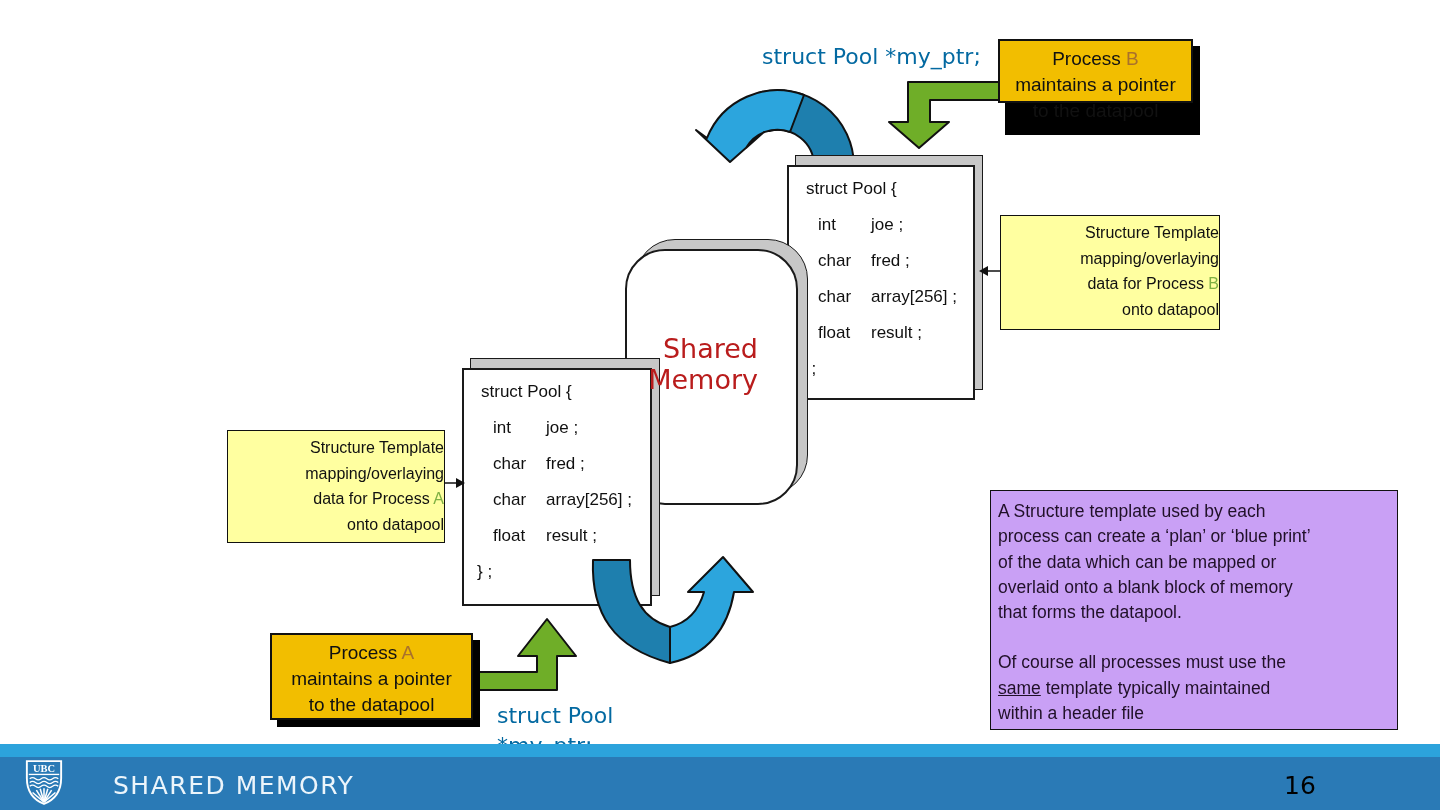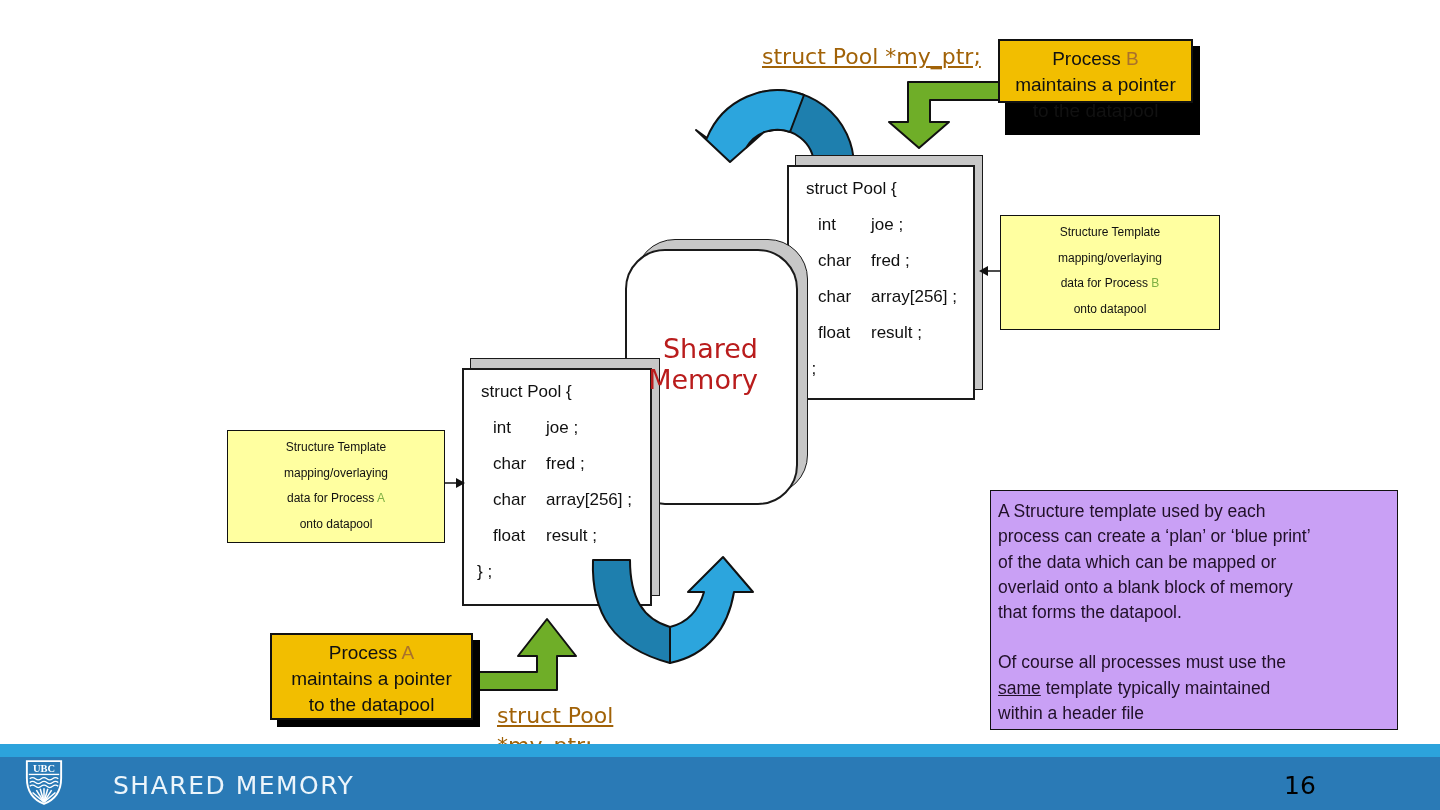--- a/index.html
+++ b/index.html
@@ -20,31 +20,31 @@
   .code-footer-b{padding-left:12px;}
 
   
   .proc-shadow{position:absolute;background:#000000;}
   .proc-box{position:absolute;background:#f2be00;border:2.5px solid #111111;box-sizing:border-box;
             text-align:center;font-size:19px;line-height:26px;color:#111111;padding-top:5px;}
   .proc-letter{color:#a9712c;}
 
   
   .yellow-box{position:absolute;background:#ffffa0;border:1.5px solid #111111;box-sizing:border-box;
-              text-align:center;font-size:12px;line-height:25.5px;color:#111111;padding-top:4px;}
+              text-align:right;font-size:16px;line-height:25.5px;color:#111111;padding-top:4px;}
   .tpl-letter{color:#7eb043;}
 
   
   .note-box{position:absolute;background:#c9a0f5;border:1.5px solid #111111;box-sizing:border-box;
             font-size:17.5px;line-height:25.3px;color:#201028;padding:8px 7px;}
   .note-gap{height:25px;}
   .uline{text-decoration:underline;}
 
-  .magenta{position:absolute;color:#a16207;font-family:"DejaVu Sans",sans-serif;font-size:22px;
-           line-height:30px;white-space:nowrap;text-decoration:underline;}
+  .magenta{position:absolute;color:#0369a1;font-family:"DejaVu Sans",sans-serif;font-size:22px;
+           line-height:30px;white-space:nowrap;}
 
   .shared-label{position:absolute;font-family:"DejaVu Sans",sans-serif;font-size:27px;line-height:31px;
                 color:#b91c1c;text-align:right;}
 
   
   .footer-strip{position:absolute;left:0;top:744px;width:1440px;height:13px;background:#2ca3dc;z-index:10;}
   .footer-bar{position:absolute;left:0;top:757px;width:1440px;height:53px;background:#2a7ab6;z-index:10;}
   .footer-title{position:absolute;left:113px;top:14px;color:#ecf5fb;font-family:"DejaVu Sans",sans-serif;
                 font-size:25px;letter-spacing:1.5px;}
   .footer-page{position:absolute;left:1272px;top:14px;width:56px;text-align:center;color:#000000;

